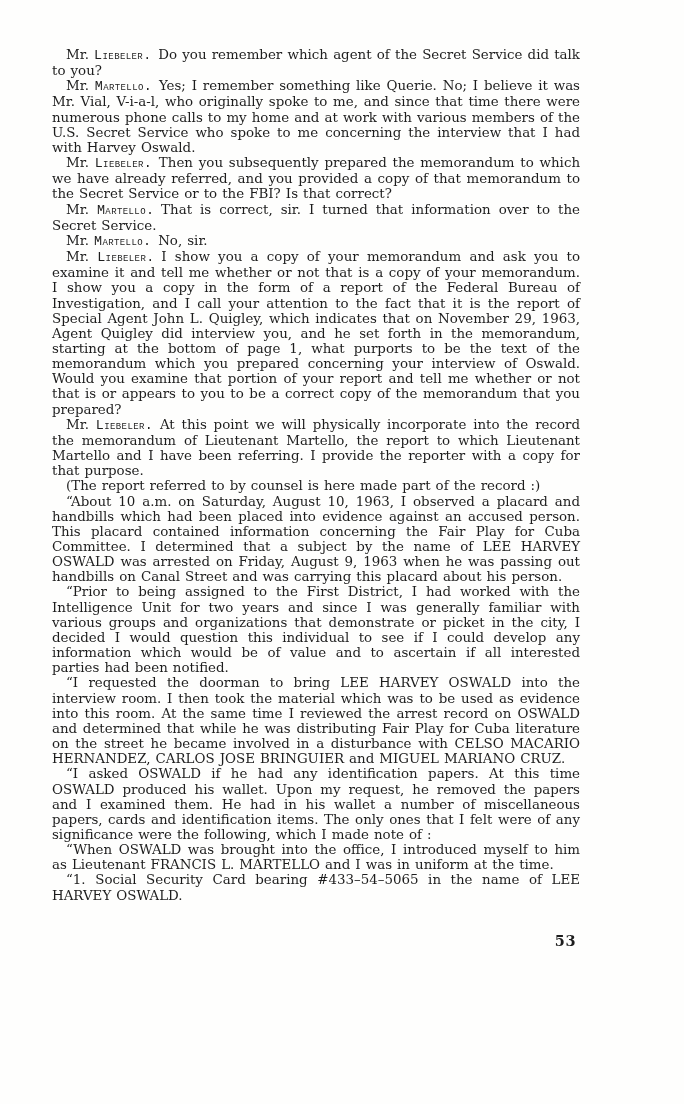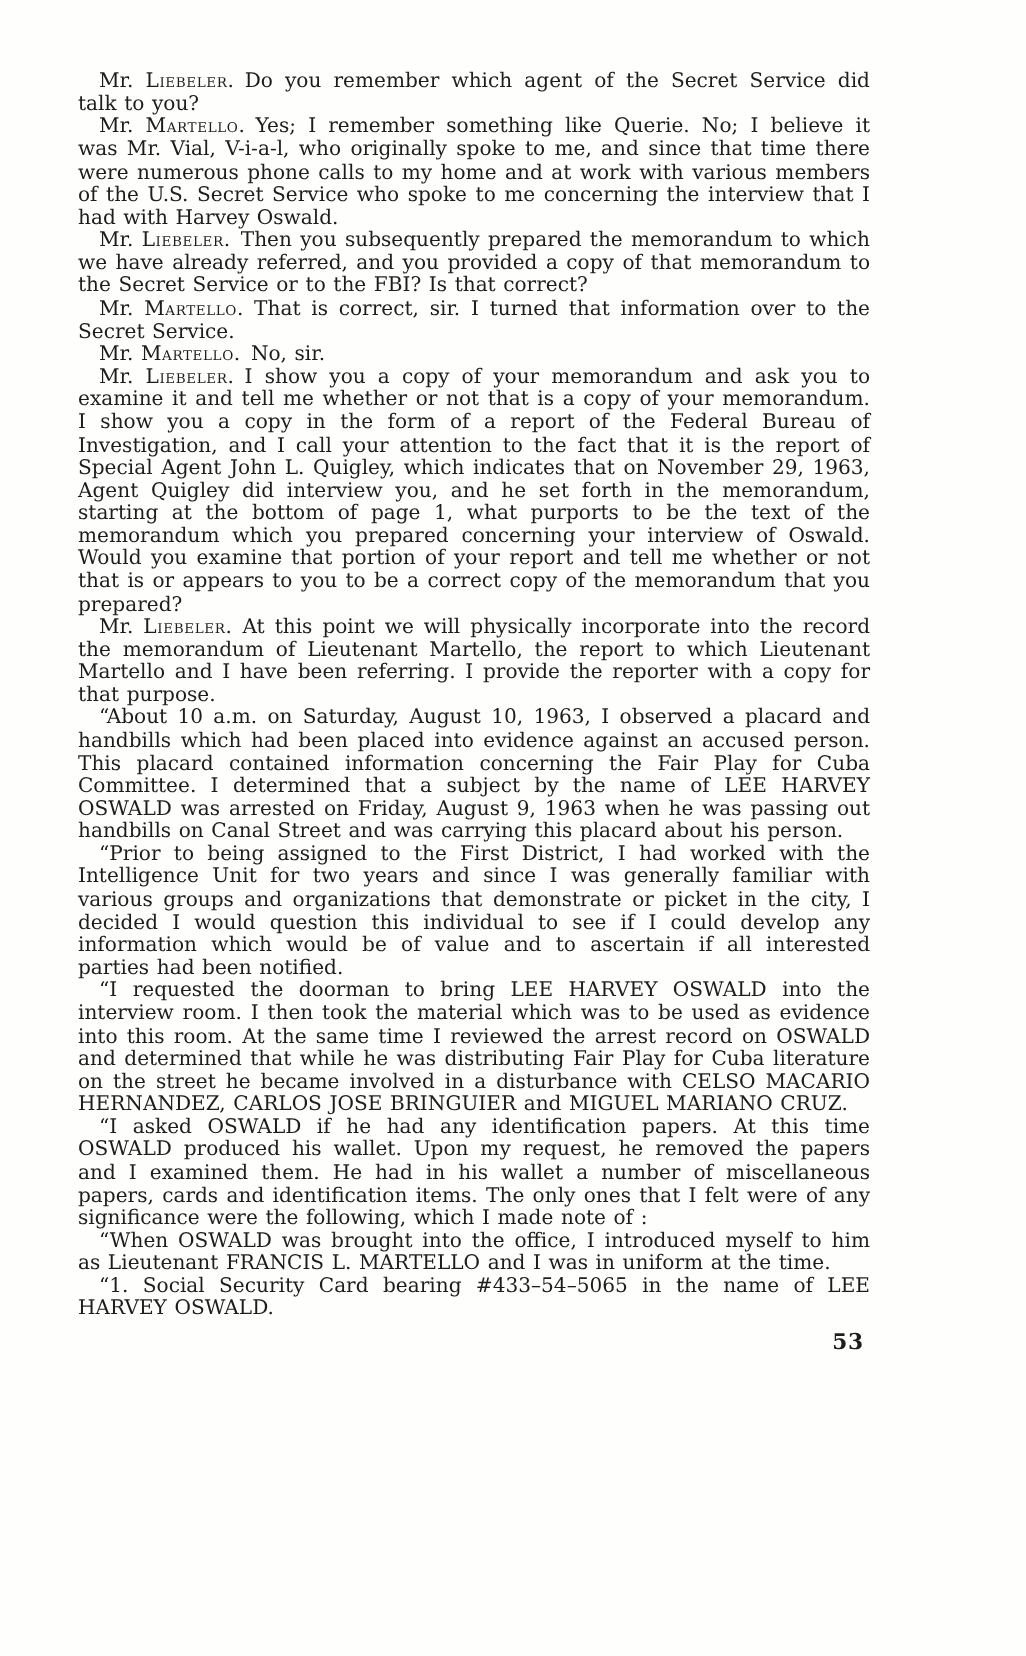--- a/index.html
+++ b/index.html
@@ -22,42 +22,44 @@
     overflow: hidden;
   }
   p.para {
     margin: 0;
     text-indent: 14px;
     word-spacing: 0.06em;
   }
   .sc {
     font-variant: small-caps;
     letter-spacing: 0.4px;
+    font-family: Liberation Mono, monospace;
   }
   .pageno {
-    margin-top: 6px;
+    margin-top: 30px;
     padding-right: 4px;
     text-align: right;
     font-weight: bold;
     font-size: 14.5px;
     letter-spacing: 0.5px;
   }
 </style>
 </head>
 <body>
 
 <div class="page">
   <div>
       <p class="para"><span>Mr. </span><span class="sc">Liebeler.</span> Do you remember which agent of the Secret Service did talk to you?</p>
       <p class="para"><span>Mr. </span><span class="sc">Martello.</span> Yes; I remember something like Querie.  No; I believe it was Mr. Vial, V-i-a-l, who originally spoke to me, and since that time there were numerous phone calls to my home and at work with various members of the U.S. Secret Service who spoke to me concerning the interview that I had with Harvey Oswald.</p>
       <p class="para"><span>Mr. </span><span class="sc">Liebeler.</span> Then you subsequently prepared the memorandum to which we have already referred, and you provided a copy of that memorandum to the Secret Service or to the FBI?  Is that correct?</p>
       <p class="para"><span>Mr. </span><span class="sc">Martello.</span> That is correct, sir.  I turned that information over to the Secret Service.</p>
       <p class="para"><span>Mr. </span><span class="sc">Martello.</span> No, sir.</p>
       <p class="para"><span>Mr. </span><span class="sc">Liebeler.</span> I show you a copy of your memorandum and ask you to examine it and tell me whether or not that is a copy of your memorandum.  I show you a copy in the form of a report of the Federal Bureau of Investigation, and I call your attention to the fact that it is the report of Special Agent John L. Quigley, which indicates that on November 29, 1963, Agent Quigley did interview you, and he set forth in the memorandum, starting at the bottom of page 1, what purports to be the text of the memorandum which you prepared concerning your interview of Oswald.  Would you examine that portion of your report and tell me whether or not that is or appears to you to be a correct copy of the memorandum that you prepared?</p>
       <p class="para"><span>Mr. </span><span class="sc">Liebeler.</span> At this point we will physically incorporate into the record the memorandum of Lieutenant Martello, the report to which Lieutenant Martello and I have been referring.  I provide the reporter with a copy for that purpose.</p>
+      <p class="para">(The report referred to by counsel is here made part of the record :)</p>
       <p class="para">“About 10 a.m. on Saturday, August 10, 1963, I observed a placard and handbills which had been placed into evidence against an accused person.  This placard contained information concerning the Fair Play for Cuba Committee. I determined that a subject by the name of LEE HARVEY OSWALD was arrested on Friday, August 9, 1963 when he was passing out handbills on Canal Street and was carrying this placard about his person.</p>
       <p class="para">“Prior to being assigned to the First District, I had worked with the Intelligence Unit for two years and since I was generally familiar with various groups and organizations that demonstrate or picket in the city, I decided I would question this individual to see if I could develop any information which would be of value and to ascertain if all interested parties had been notified.</p>
       <p class="para">“I requested the doorman to bring LEE HARVEY OSWALD into the interview room.  I then took the material which was to be used as evidence into this room.  At the same time I reviewed the arrest record on OSWALD and determined that while he was distributing Fair Play for Cuba literature on the street he became involved in a disturbance with CELSO MACARIO HERNANDEZ, CARLOS JOSE BRINGUIER and MIGUEL MARIANO CRUZ.</p>
       <p class="para">“I asked OSWALD if he had any identification papers.  At this time OSWALD produced his wallet.  Upon my request, he removed the papers and I examined them.  He had in his wallet a number of miscellaneous papers, cards and identification items.  The only ones that I felt were of any significance were the following, which I made note of :</p>
       <p class="para">“When OSWALD was brought into the office, I introduced myself to him as Lieutenant FRANCIS L. MARTELLO and I was in uniform at the time.</p>
       <p class="para">“1.  Social Security Card bearing #433–54–5065 in the name of LEE HARVEY OSWALD.</p>
     </div>
   <div class="pageno">53</div>
 </div>
 

